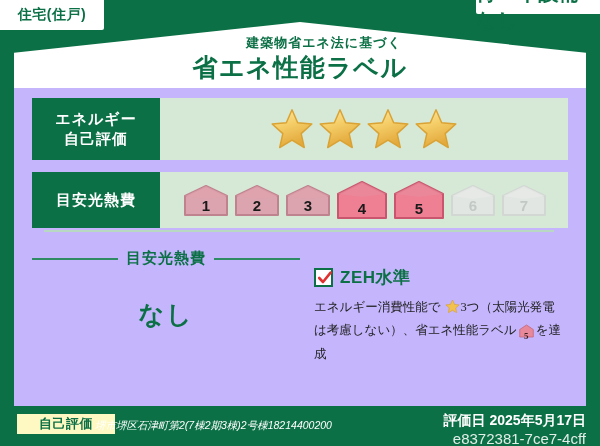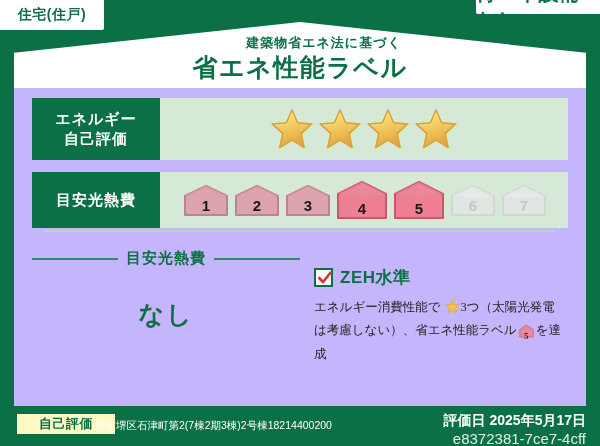--- a/index.html
+++ b/index.html
@@ -277,20 +277,21 @@
     line-height: 1.2;
   }
   #address-text {
     position: absolute;
     left: 95px;
     top: 13px;
     font-size: 10.5px;
     color: #ffffff;
     letter-spacing: 0px;
     white-space: nowrap;
+    font-style: italic;
   }
   #eval-date {
     position: absolute;
     right: 14px;
     top: 6px;
     font-size: 14px;
     font-weight: bold;
     color: #ffffff;
     white-space: nowrap;
     text-align: right;

